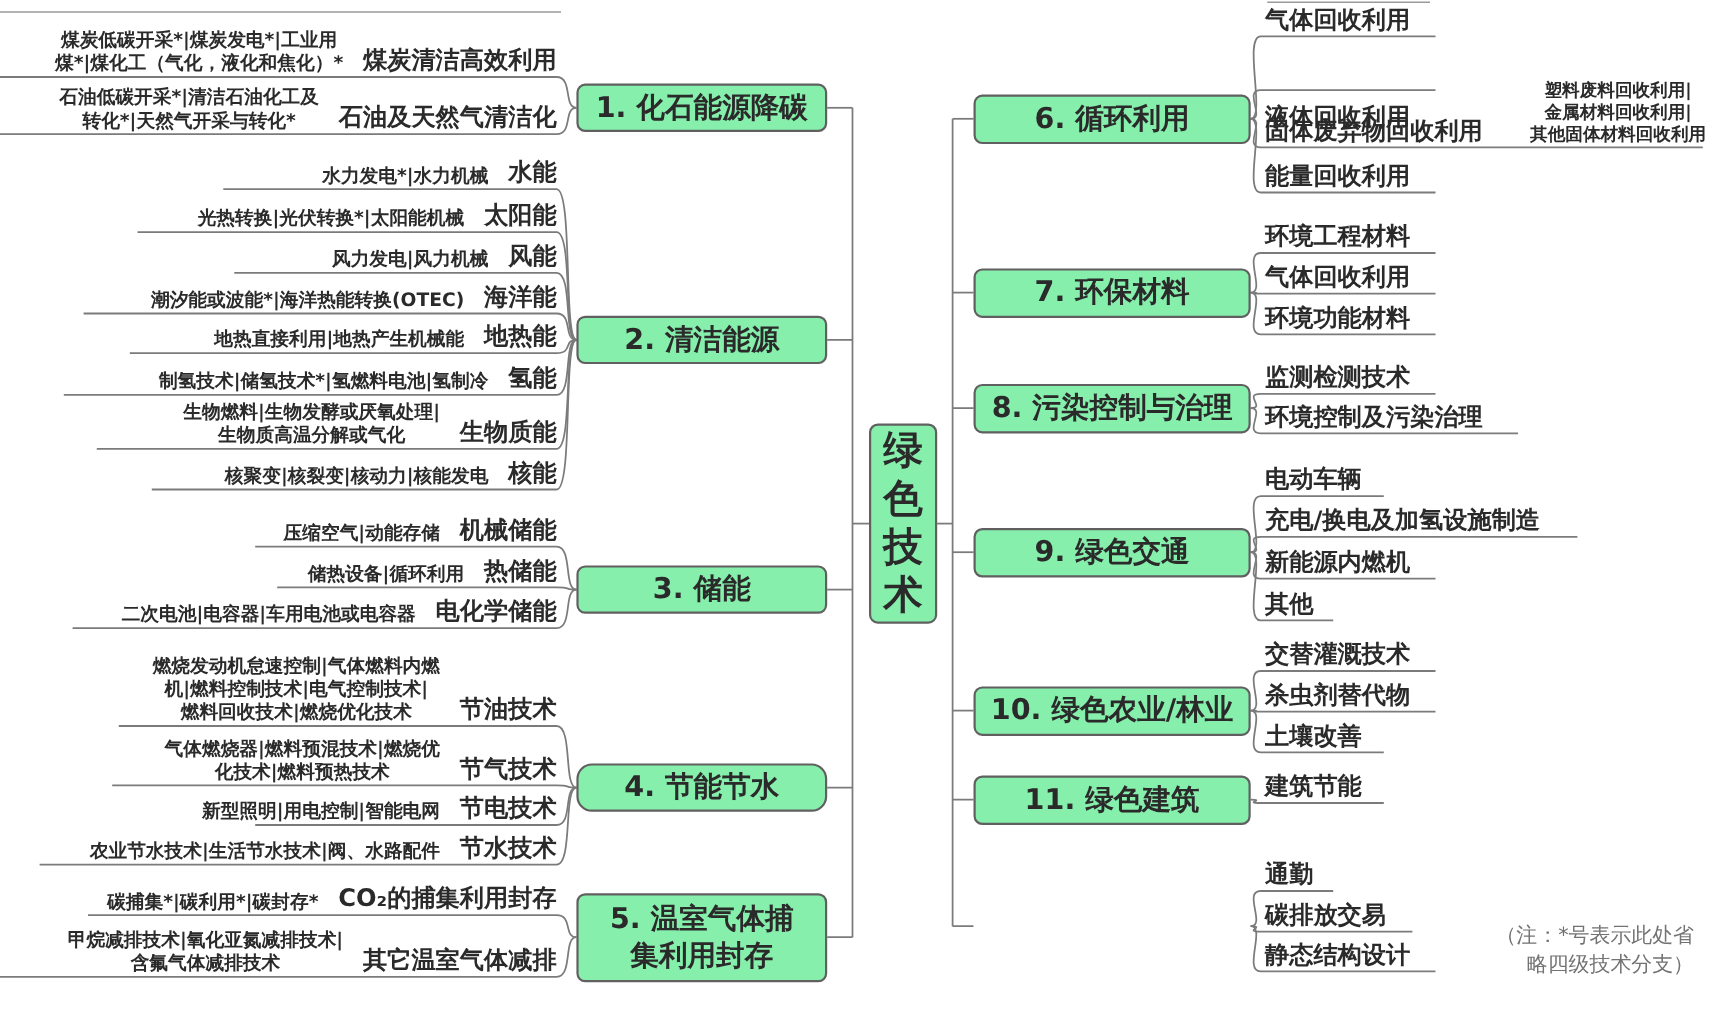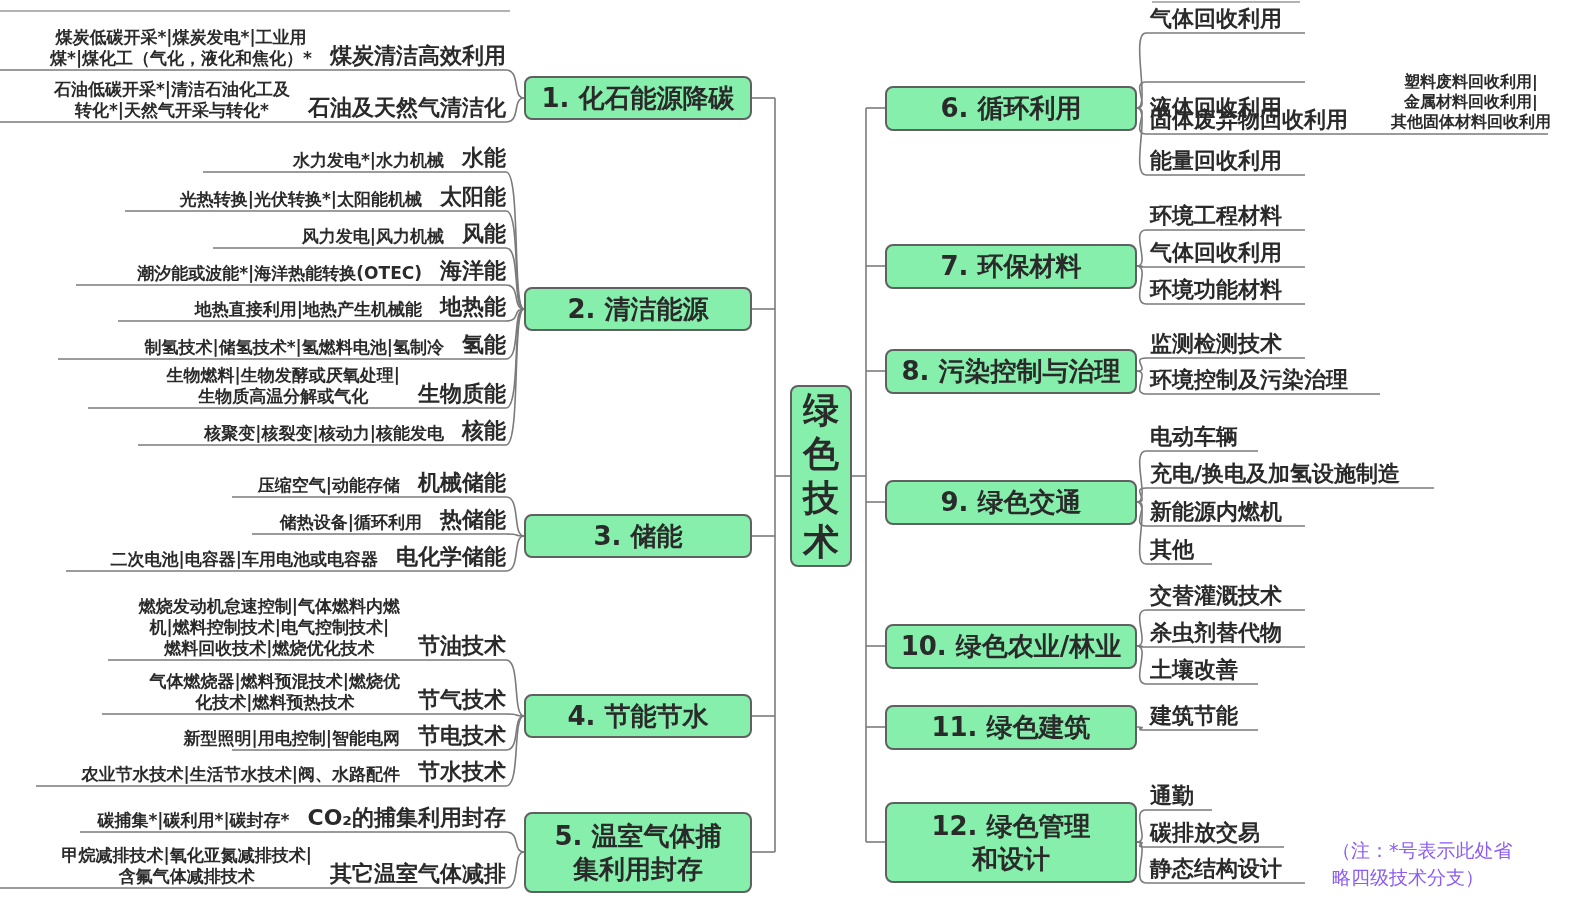--- a/index.html
+++ b/index.html
@@ -18,21 +18,21 @@
 
   .lrow{position:absolute;right:1069px;z-index:2;display:flex;align-items:flex-end;gap:18px;white-space:nowrap;}
   .leaf{font-size:17px;line-height:21px;font-weight:700;white-space:pre-line;text-align:center;}
   .lbl{font-size:22px;line-height:26px;font-weight:700;}
 
   .rrow{position:absolute;left:1150px;z-index:2;white-space:nowrap;}
   .rleaf{position:absolute;left:1382px;top:72px;width:178px;z-index:2;
          font-size:16px;line-height:20px;font-weight:700;white-space:pre-line;text-align:center;}
 
   .note{position:absolute;left:1332px;top:837px;width:208px;z-index:2;
-        font-size:19px;line-height:27px;white-space:pre-line;text-align:left;color:#8b5cf6;}
+        font-size:19px;line-height:27px;white-space:pre-line;text-align:right;color:#737373;}
 </style>
 </head>
 <body>
 
 <div id="canvas">
 
   <svg id="wires" width="1575" height="917" viewBox="0 0 1575 917">
     <g>
       <path class="faint" d="M 0 11 H 510"></path>
       <path class="faint" d="M 1152 2 H 1300"></path>
@@ -103,32 +103,30 @@
   </svg>
 
   <div class="box root">绿
 色
 技
 术</div>
 
   <div class="box lbox" style="top:76px;">1. 化石能源降碳</div>
   <div class="box lbox" style="top:287px;">2. 清洁能源</div>
   <div class="box lbox" style="top:514px;">3. 储能</div>
-  <div class="box lbox" style="top:694px;">4. 节能节水</div>
+  <div class="box lbox" style="top:694px;border-radius:14px;">4. 节能节水</div>
   <div class="box lbox" style="top:812px;height:81px;">5. 温室气体捕
 集利用封存</div>
 
   <div class="box rbox" style="top:86px;">6. 循环利用</div>
   <div class="box rbox" style="top:244px;">7. 环保材料</div>
   <div class="box rbox" style="top:349px;">8. 污染控制与治理</div>
   <div class="box rbox" style="top:480px;">9. 绿色交通</div>
   <div class="box rbox" style="top:624px;">10. 绿色农业/林业</div>
   <div class="box rbox" style="top:705px;">11. 绿色建筑</div>
-  <div class="box rbox" style="top:802px;height:81px;">12. 绿色管理
-和设计</div>
 
   <div class="lrow" style="top:27px;">
     <span class="leaf">煤炭低碳开采*|煤炭发电*|工业用
 煤*|煤化工（气化，液化和焦化）*</span>
     <span class="lbl">煤炭清洁高效利用</span>
   </div>
   <div class="lrow" style="top:79px;">
     <span class="leaf">石油低碳开采*|清洁石油化工及
 转化*|天然气开采与转化*</span>
     <span class="lbl">石油及天然气清洁化</span>

